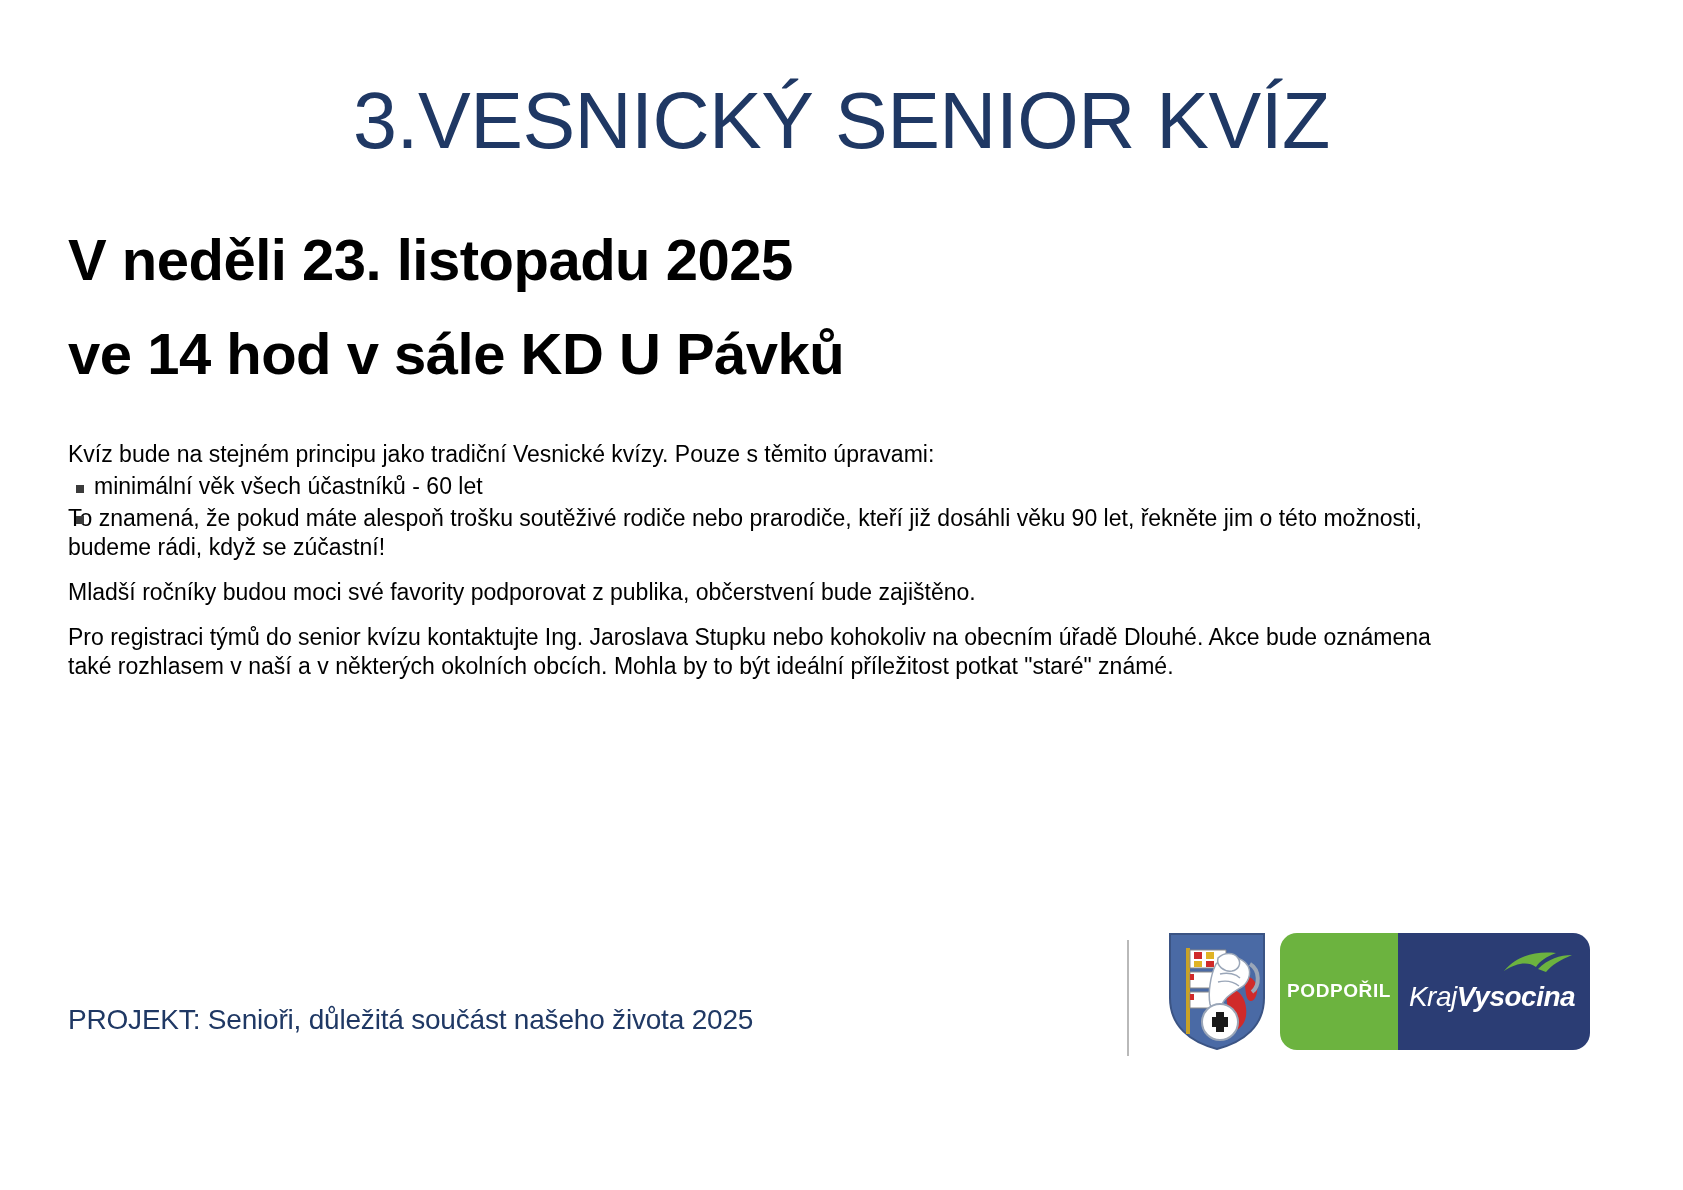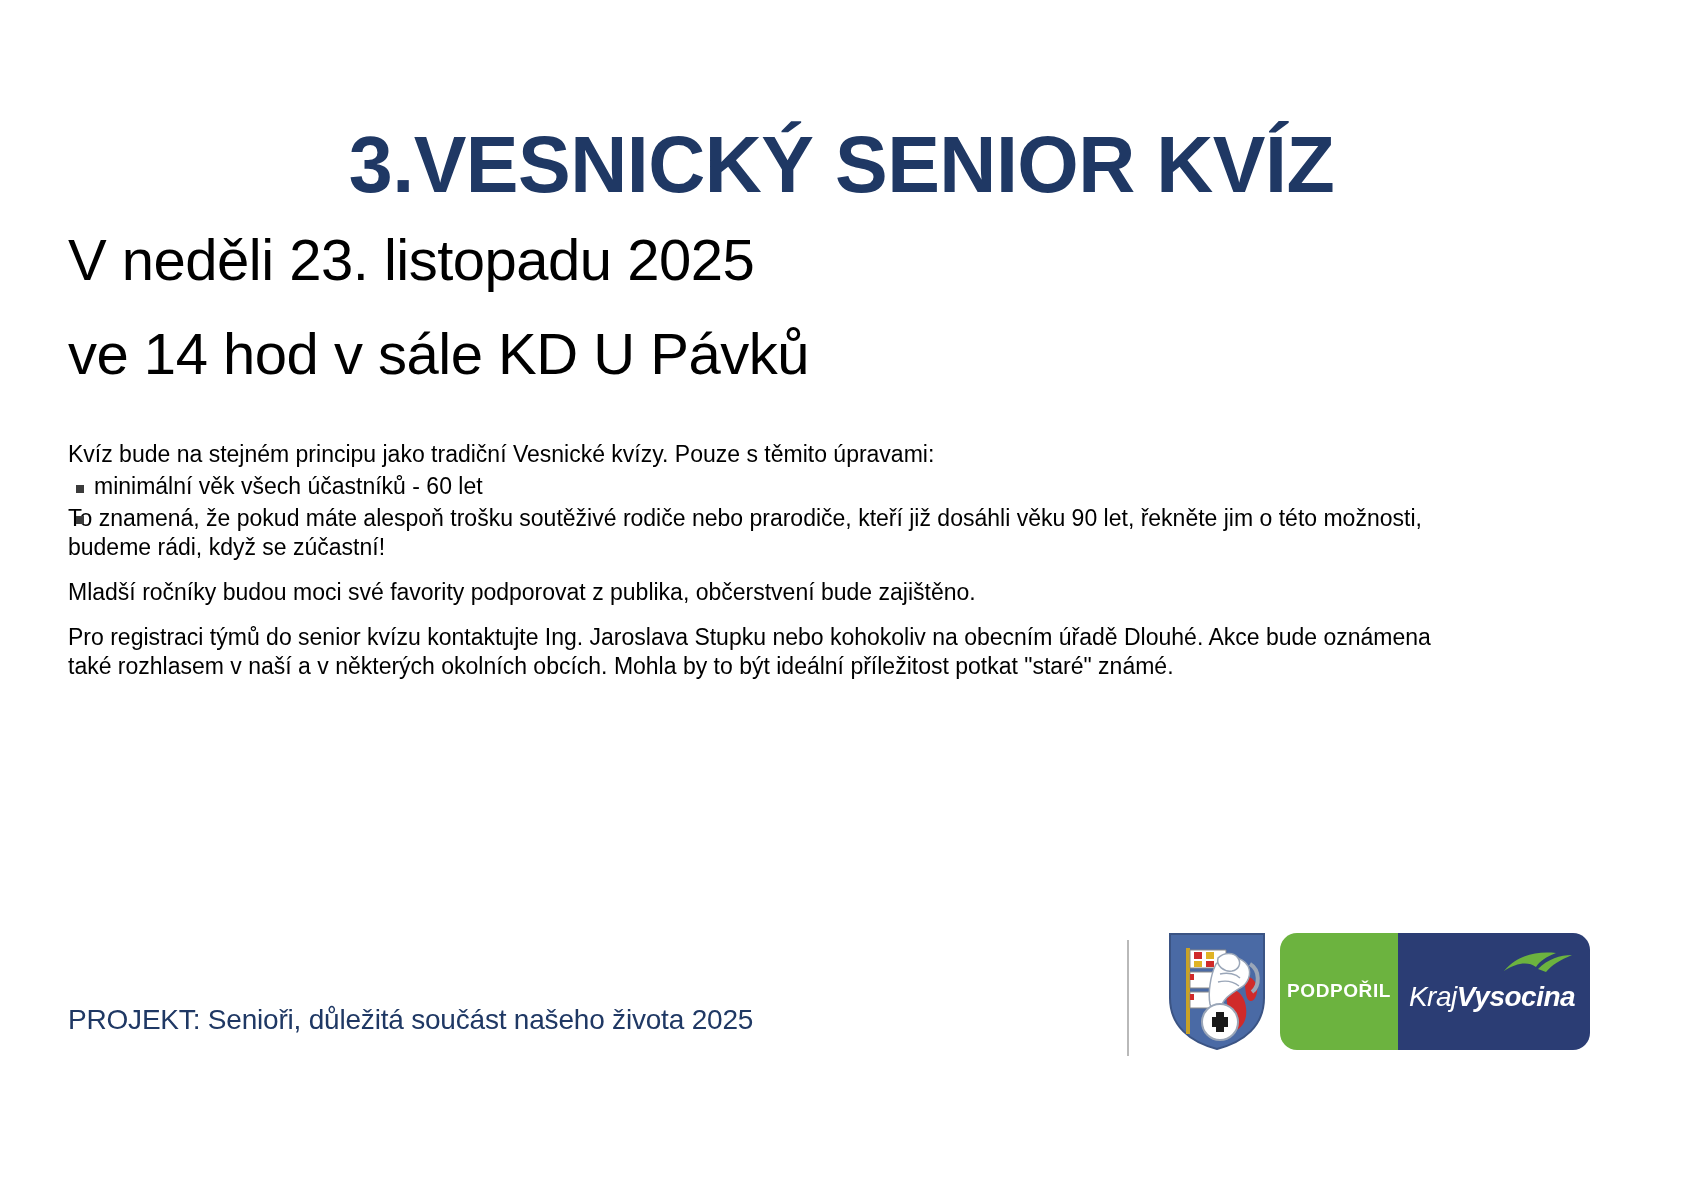--- a/index.html
+++ b/index.html
@@ -23,34 +23,33 @@
   }
 
   
   .title {
     position: absolute;
     top: 78px;
     left: 0;
     width: 1683px;
     text-align: center;
     font-size: 79px;
-    font-weight: bold;
+    font-weight: normal;
     letter-spacing: -0.5px;
     color: #1F3864;
     line-height: 1.08;
     white-space: nowrap;
-    margin-top: 44px;
   }
 
   
   .subtitle {
     position: absolute;
     left: 68px;
     font-size: 58px;
-    font-weight: normal;
+    font-weight: bold;
     color: #000000;
     line-height: 1.12;
     letter-spacing: -0.5px;
     white-space: nowrap;
   }
   .subtitle.l1 { top: 228px; }
   .subtitle.l2 { top: 322px; }
 
   
   .body-block {

